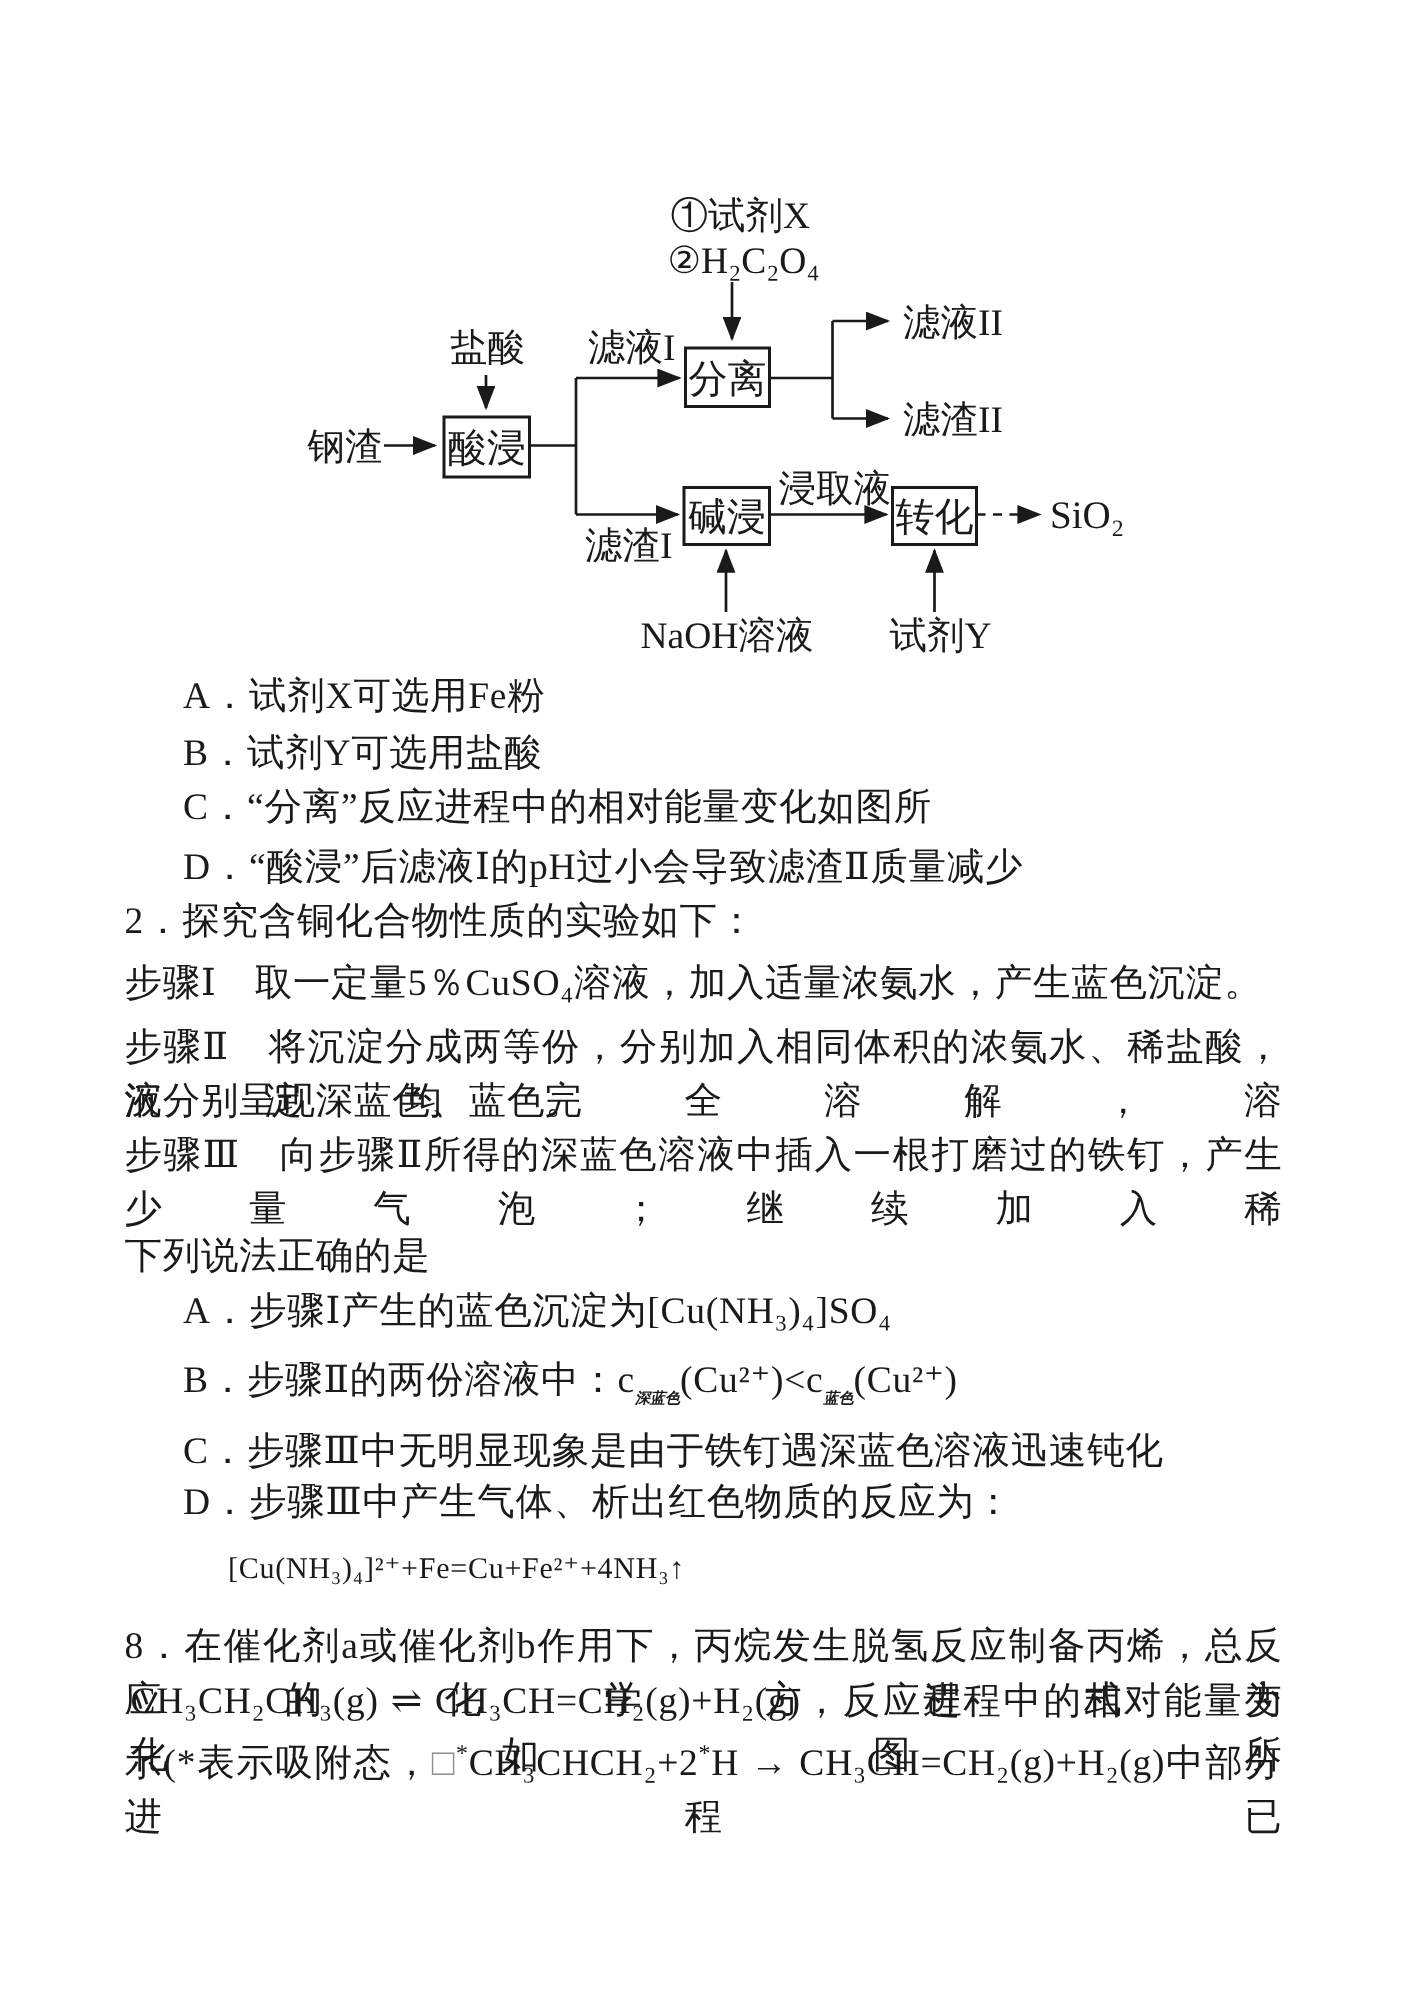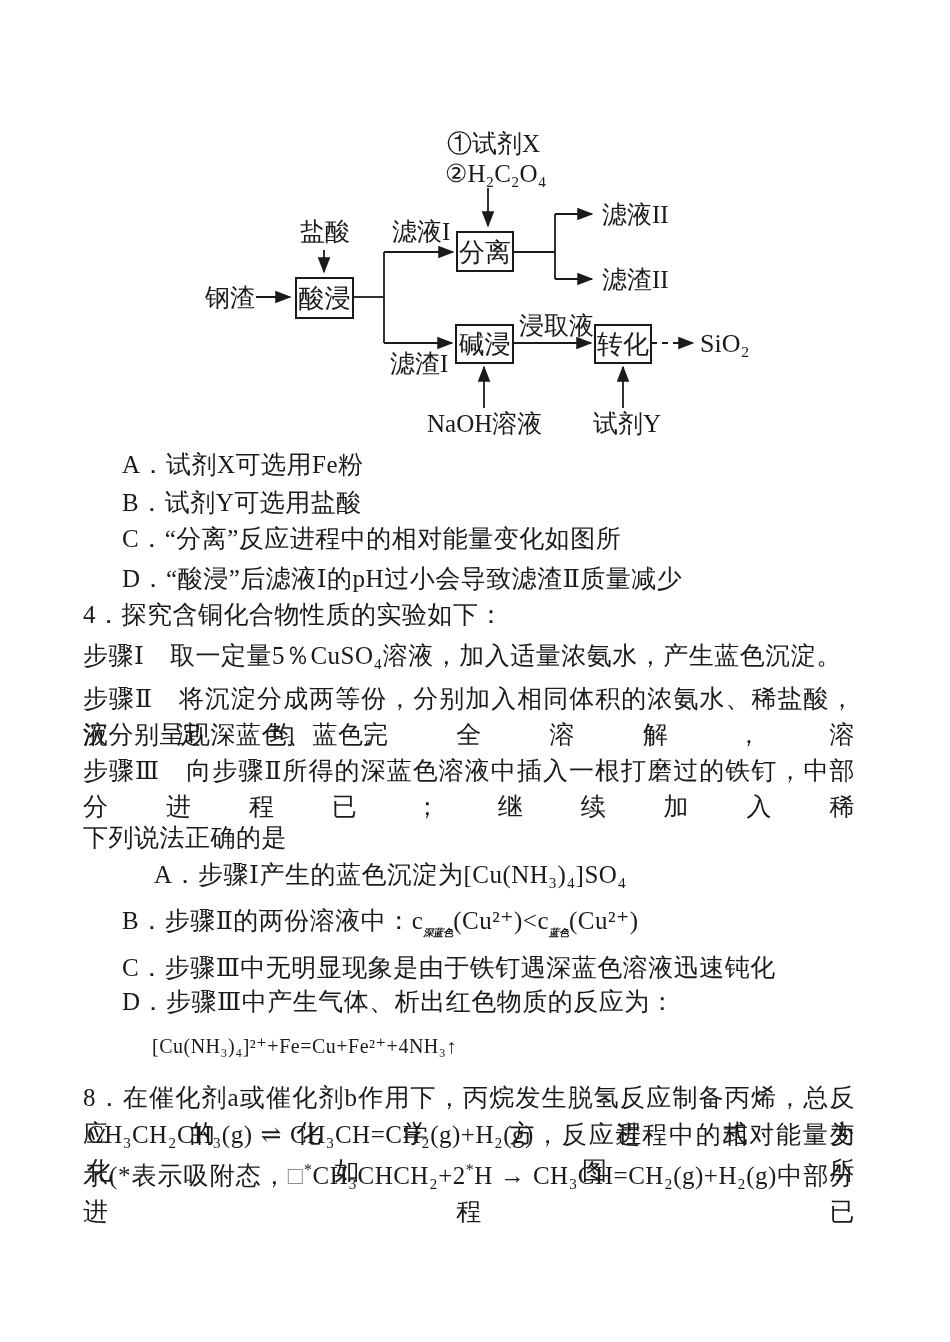--- a/index.html
+++ b/index.html
@@ -77,28 +77,28 @@
     <text class="boxt" x="485" y="261" text-anchor="middle">分离</text>
     <text class="boxt" x="484.5" y="353" text-anchor="middle">碱浸</text>
     <text class="boxt" x="623" y="353" text-anchor="middle">转化</text>
   </svg>
 
   <div class="line" style="left:122px; top:447px;">A．试剂X可选用Fe粉</div>
   <div class="line" style="left:122px; top:485px;">B．试剂Y可选用盐酸</div>
   <div class="line" style="left:122px; top:521px;">C．“分离”反应进程中的相对能量变化如图所</div>
   <div class="line" style="left:122px; top:561px;">D．“酸浸”后滤液Ⅰ的pH过小会导致滤渣Ⅱ质量减少</div>
 
-  <div class="line" style="left:83px; top:597px;">4．探究含铜化合物性质的实验如下：</div>
+  <div class="line" style="left:83px; top:597px;">2．探究含铜化合物性质的实验如下：</div>
   <div class="line" style="left:83px; top:638px;">步骤Ⅰ　取一定量5％CuSO₄溶液，加入适量浓氨水，产生蓝色沉淀。</div>
   <div class="line jline" style="left:83px; top:681px; width:772px;">步骤Ⅱ　将沉淀分成两等份，分别加入相同体积的浓氨水、稀盐酸，沉淀均完全溶解，溶</div>
   <div class="line" style="left:83px; top:717px;">液分别呈现深蓝色、蓝色。</div>
-  <div class="line jline" style="left:83px; top:753px; width:772px;">步骤Ⅲ　向步骤Ⅱ所得的深蓝色溶液中插入一根打磨过的铁钉，中部分进程已；继续加入稀</div>
+  <div class="line jline" style="left:83px; top:753px; width:772px;">步骤Ⅲ　向步骤Ⅱ所得的深蓝色溶液中插入一根打磨过的铁钉，产生少量气泡；继续加入稀</div>
   <div class="line" style="left:83px; top:820px;">下列说法正确的是</div>
 
-  <div class="line" style="left:122px; top:857px;margin-left:32px;">A．步骤Ⅰ产生的蓝色沉淀为[Cu(NH₃)₄]SO₄</div>
+  <div class="line" style="left:122px; top:857px;">A．步骤Ⅰ产生的蓝色沉淀为[Cu(NH₃)₄]SO₄</div>
 
   <div class="line" style="left:122px; top:903px;">
     <span>B．步骤Ⅱ的两份溶液中：c</span><span class="subcjk">深蓝色</span><span>(Cu²⁺)&lt;c</span><span class="subcjk">蓝色</span><span>(Cu²⁺)</span>
   </div>
 
   <div class="line" style="left:122px; top:950px;">C．步骤Ⅲ中无明显现象是由于铁钉遇深蓝色溶液迅速钝化</div>
   <div class="line" style="left:122px; top:984px;">D．步骤Ⅲ中产生气体、析出红色物质的反应为：</div>
   <div class="line eq" style="left:152px; top:1028px;">[Cu(NH₃)₄]²⁺+Fe=Cu+Fe²⁺+4NH₃↑</div>
 
   <div class="line jline" style="left:83px; top:1080px; width:772px;">8．在催化剂a或催化剂b作用下，丙烷发生脱氢反应制备丙烯，总反应的化学方程式为</div>

